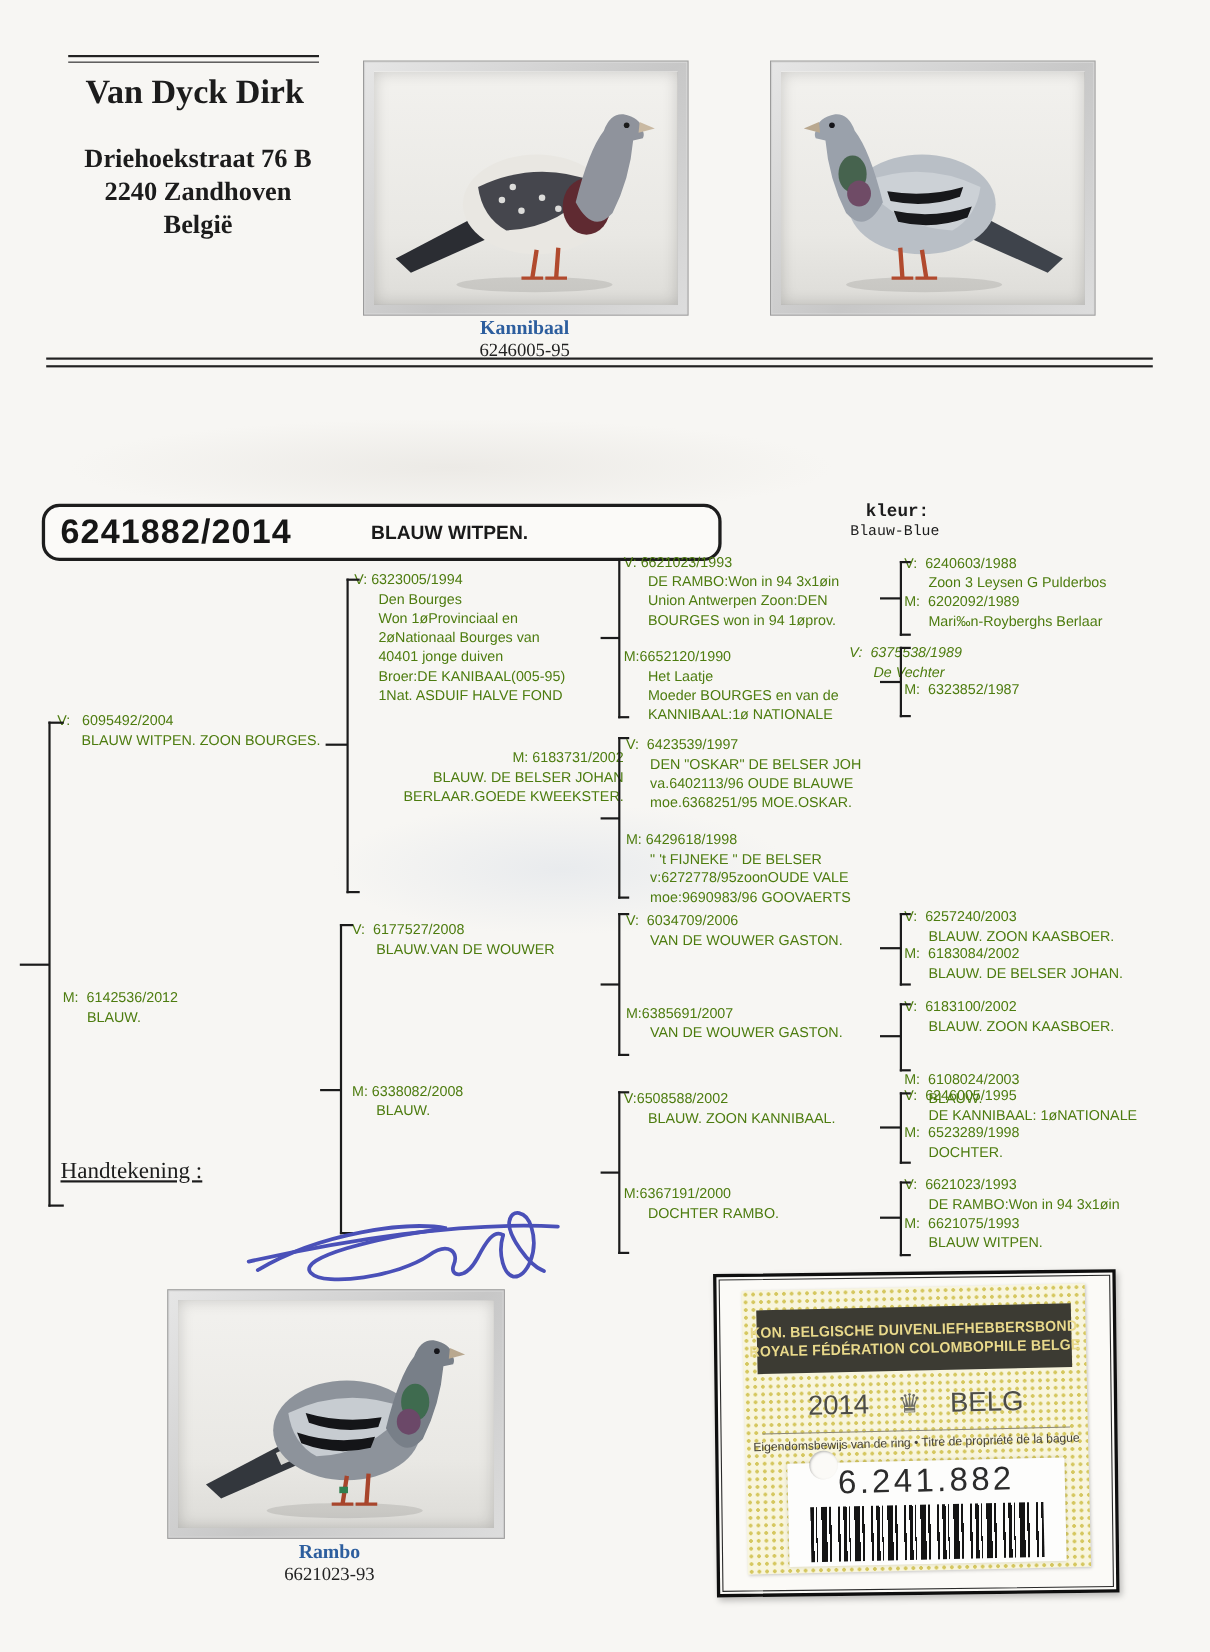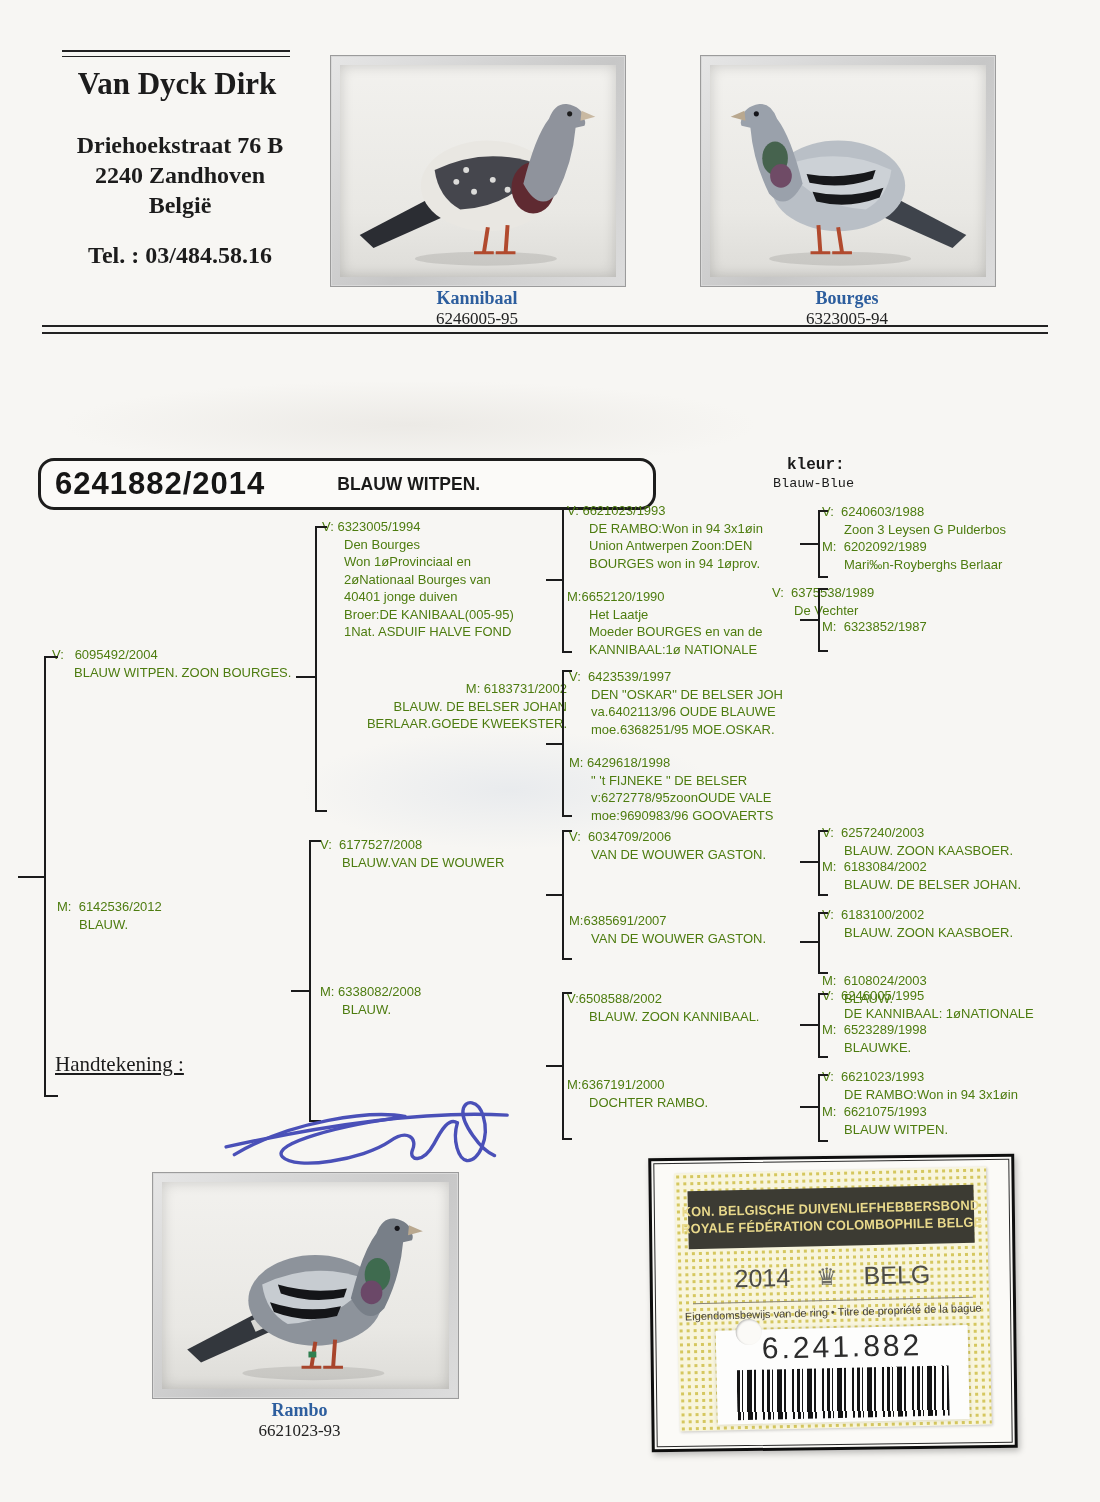--- a/index.html
+++ b/index.html
@@ -80,21 +80,20 @@
 
 <div id="page">
   <div class="noise2"></div>
   <div class="noise1"></div>
 
   <div class="rule-small"></div>
   <div class="owner-name">Van Dyck Dirk</div>
   <div class="owner-addr">Driehoekstraat 76 B
 2240 Zandhoven
 België</div>
-  <div class="owner-tel">Tel. : 03/484.58.16</div>
 
   <div class="photoframe" style="left:330px;top:55px;width:276px;height:212px;">
     <div class="photoinner">
       <svg width="276" height="212" viewBox="0 0 280 210">
         <ellipse cx="148" cy="194" rx="72" ry="7" fill="rgba(0,0,0,.10)"></ellipse>
         <path d="M100,128 L20,170 L34,183 L104,152 Z" fill="#2b2d33"></path>
         <ellipse cx="150" cy="120" rx="68" ry="46" fill="#e9e7e2"></ellipse>
         <path d="M96,104 Q150,78 206,100 Q172,142 122,144 Q100,132 96,104 Z" fill="#45464d"></path>
         <circle cx="118" cy="116" r="3" fill="#dcdcda"></circle>
           <circle cx="136" cy="126" r="3" fill="#dcdcda"></circle>
@@ -130,24 +129,20 @@
           <ellipse cx="214" cy="92" rx="13" ry="17" fill="#46634e"></ellipse>
           <ellipse cx="208" cy="110" rx="11" ry="12" fill="#6f4b66"></ellipse>
           <path d="M245,44 L259,50 L244,54 Z" fill="#b9a88f"></path>
           <circle cx="233" cy="47" r="2.6" fill="#15151a"></circle>
           <path d="M150,162 L146,188 M170,160 L168,188" stroke="#b14a2e" stroke-width="4" fill="none"></path>
           <path d="M136,188 L156,188 M158,188 L178,188" stroke="#b14a2e" stroke-width="3" fill="none"></path>
         </g>
       </svg>
     </div>
   </div>
-  <div class="caption" style="left:700px;top:288px;width:294px;">
-    <div class="capname">Bourges</div>
-    <div class="capring">6323005-94</div>
-  </div>
 
   <div class="rule-big"></div>
 
   <div class="ringbox">
     <span class="ringnum">6241882/2014</span>
     <span class="ringcolor">BLAUW WITPEN.</span>
   </div>
   <div class="kleurlabel">kleur:</div>
   <div class="kleurvalue">Blauw-Blue</div>
 
@@ -223,21 +218,21 @@
         <div class="edesc">DOCHTER RAMBO.</div>
       </div>
       <div class="entry" style="left: 822px; top: 503px; width: 270px;">
         <div class="ehead">V:  6240603/1988</div>
         <div class="edesc">Zoon 3 Leysen G Pulderbos</div>
       </div>
       <div class="entry" style="left: 822px; top: 538px; width: 270px;">
         <div class="ehead">M:  6202092/1989</div>
         <div class="edesc">Mari‰n-Royberghs Berlaar</div>
       </div>
-      <div class="entry" style="left: 772px; top: 584px; width: 270px;">
+      <div class="entry" style="left: 772px; top: 584px; width: 270px; font-style: italic;">
         <div class="ehead">V:  6375538/1989</div>
         <div class="edesc">De Vechter</div>
       </div>
       <div class="entry" style="left: 822px; top: 618px; width: 270px;">
         <div class="ehead">M:  6323852/1987</div>
         <div class="edesc"></div>
       </div>
       <div class="entry" style="left: 822px; top: 824px; width: 270px;">
         <div class="ehead">V:  6257240/2003</div>
         <div class="edesc">BLAUW. ZOON KAASBOER.</div>
@@ -253,21 +248,21 @@
       <div class="entry" style="left: 822px; top: 972px; width: 270px;">
         <div class="ehead">M:  6108024/2003</div>
         <div class="edesc">BLAUW.</div>
       </div>
       <div class="entry" style="left: 822px; top: 987px; width: 270px;">
         <div class="ehead">V:  6246005/1995</div>
         <div class="edesc">DE KANNIBAAL: 1øNATIONALE</div>
       </div>
       <div class="entry" style="left: 822px; top: 1021px; width: 270px;">
         <div class="ehead">M:  6523289/1998</div>
-        <div class="edesc">BLAUWKE.</div>
+        <div class="edesc">DOCHTER.</div>
       </div>
       <div class="entry" style="left: 822px; top: 1068px; width: 270px;">
         <div class="ehead">V:  6621023/1993</div>
         <div class="edesc">DE RAMBO:Won in 94 3x1øin</div>
       </div>
       <div class="entry" style="left: 822px; top: 1103px; width: 270px;">
         <div class="ehead">M:  6621075/1993</div>
         <div class="edesc">BLAUW WITPEN.</div>
       </div>
       <div class="ln" style="left: 44px; top: 656px; width: 2px; height: 441px;"></div>

